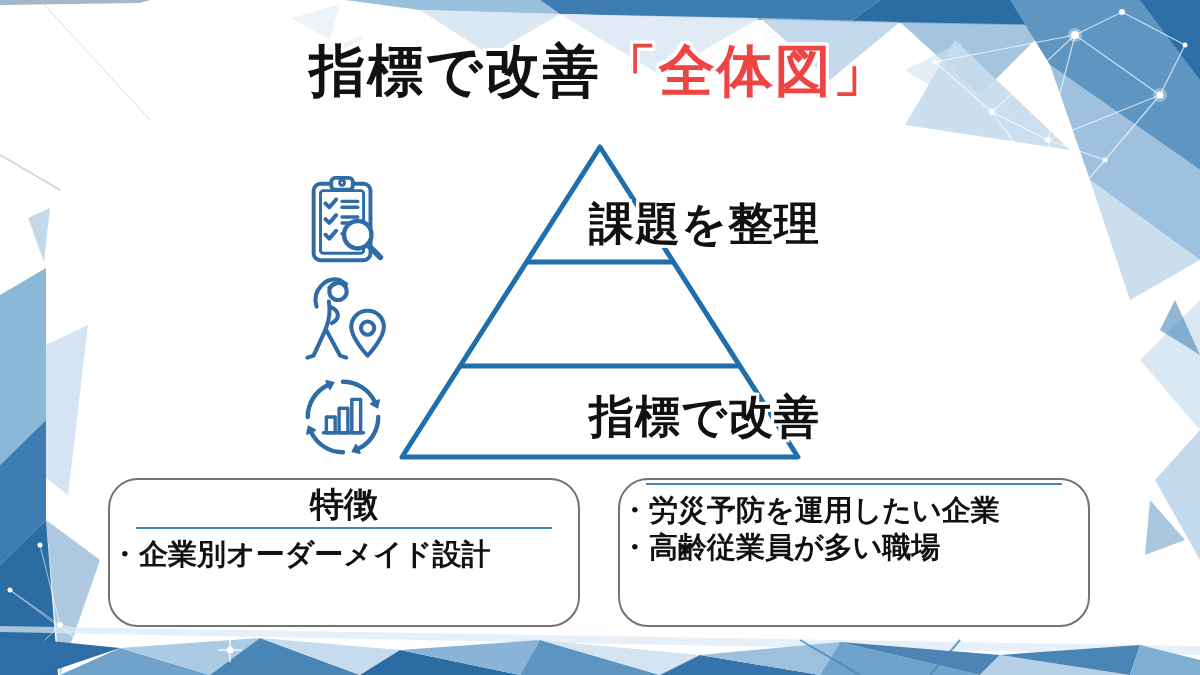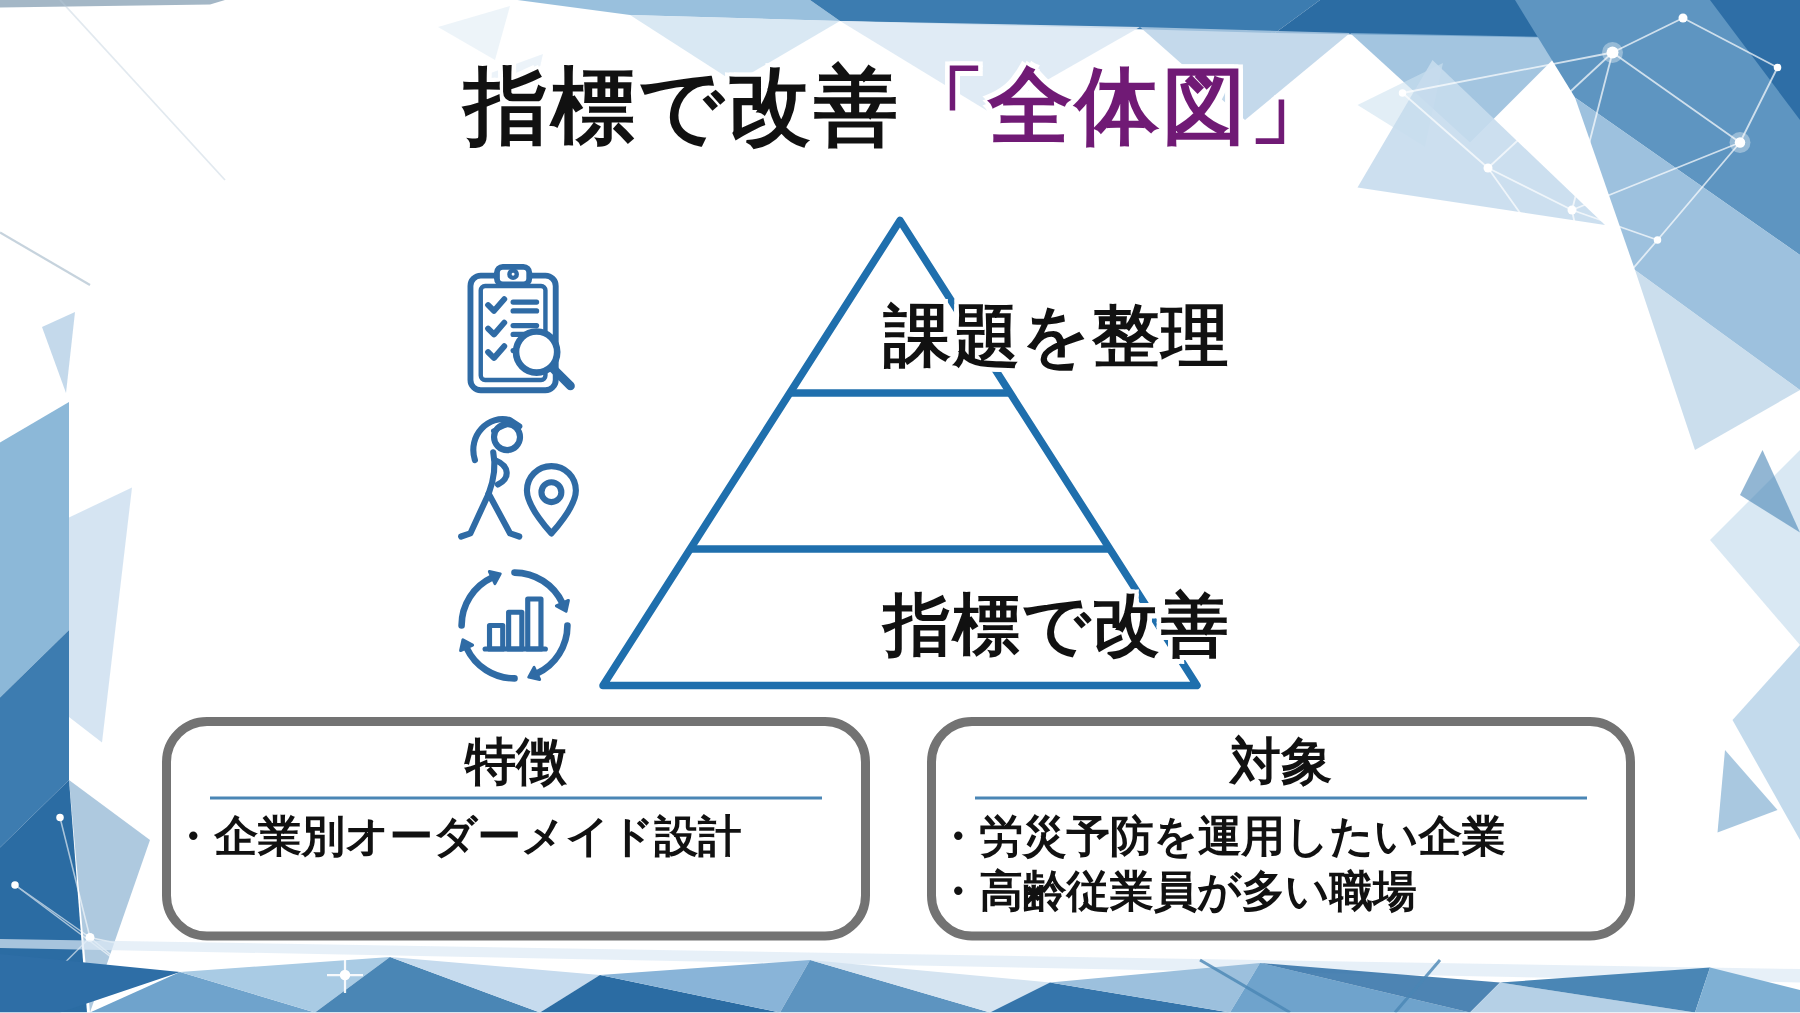--- a/index.html
+++ b/index.html
@@ -8,21 +8,21 @@
     font-family:"Liberation Sans","DejaVu Sans",sans-serif;color:#111;
   }
   .bg{position:absolute;inset:0;width:1200px;height:675px;}
 
   
   .title{
     position:absolute;top:34px;left:0;width:1200px;text-align:center;
     font-size:56px;font-weight:900;letter-spacing:2px;white-space:nowrap;
     text-shadow:-3px -3px 0 #fff,3px -3px 0 #fff,-3px 3px 0 #fff,3px 3px 0 #fff,0 3px 0 #fff,0 -3px 0 #fff,3px 0 0 #fff,-3px 0 0 #fff;
   }
-  .title .hl{color:#701a75;text-align:right;}
+  .title .hl{color:#ef4444;text-align:right;}
 
   
   .pyramid{position:absolute;left:380px;top:138px;width:440px;height:330px;}
   .tier-label{
     position:absolute;left:380px;width:440px;text-align:right;
     font-size:45px;font-weight:900;letter-spacing:1px;white-space:nowrap;
     text-shadow:-3px -3px 0 #fff,3px -3px 0 #fff,-3px 3px 0 #fff,3px 3px 0 #fff,0 3px 0 #fff,0 -3px 0 #fff,3px 0 0 #fff,-3px 0 0 #fff;
   }
   .tier-1{top:194px;}
   .tier-2{top:294px;}
@@ -30,21 +30,21 @@
 
   
   .icon{position:absolute;}
   .icon-1{left:296px;top:172px;width:98px;height:98px;}
   .icon-2{left:280px;top:272px;width:114px;height:102px;}
   .icon-3{left:292px;top:368px;width:102px;height:98px;}
 
   
   .card{
     position:absolute;top:478px;width:472px;height:149px;box-sizing:border-box;
-    background:#fff;border:6px solid #737373;border-radius:30px;
+    background:#fff;border:2px solid #737373;border-radius:30px;
   }
   .card-left{left:108px;}
   .card-right{left:618px;}
   .card-heading{
     text-align:center;font-size:34px;font-weight:900;line-height:40px;margin-top:4px;
   }
   .card-divider{border-top:2px solid #4a86b5;margin:3px 26px 7px 26px;height:0;}
   .bullet{
     font-size:29px;font-weight:800;line-height:37px;white-space:nowrap;
   }
@@ -225,21 +225,20 @@
 
   <div class="card card-left">
     <div class="card-heading">特徴</div>
     <div class="card-divider"></div>
     <div>
       <div class="bullet">・企業別オーダーメイド設計</div>
     </div>
   </div>
 
   <div class="card card-right">
-    <div class="card-heading">対象</div>
     <div class="card-divider"></div>
     <div>
       <div class="bullet">・労災予防を運用したい企業</div>
       <div class="bullet">・高齢従業員が多い職場</div>
     </div>
   </div>
 
 </div>
 
 </body></html>

